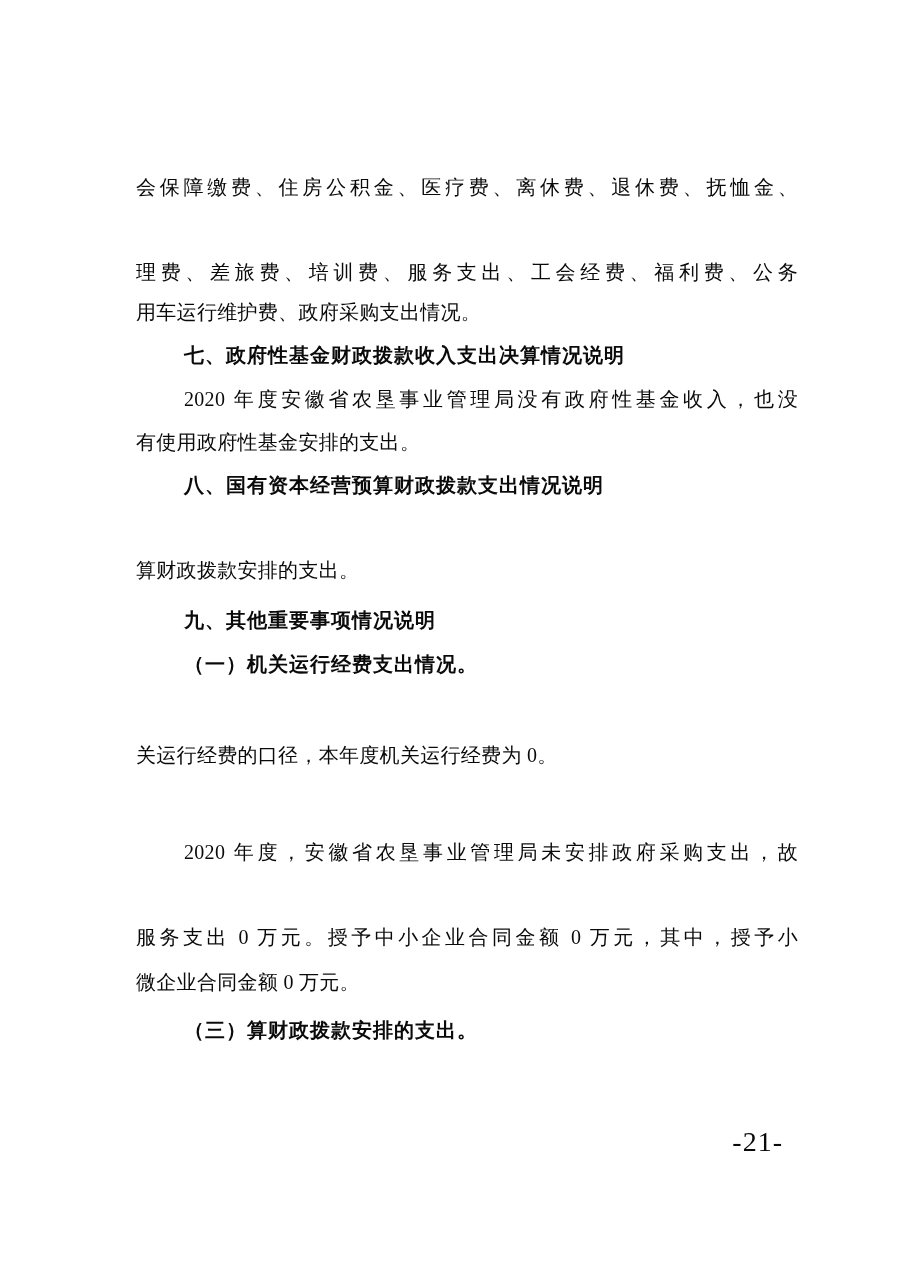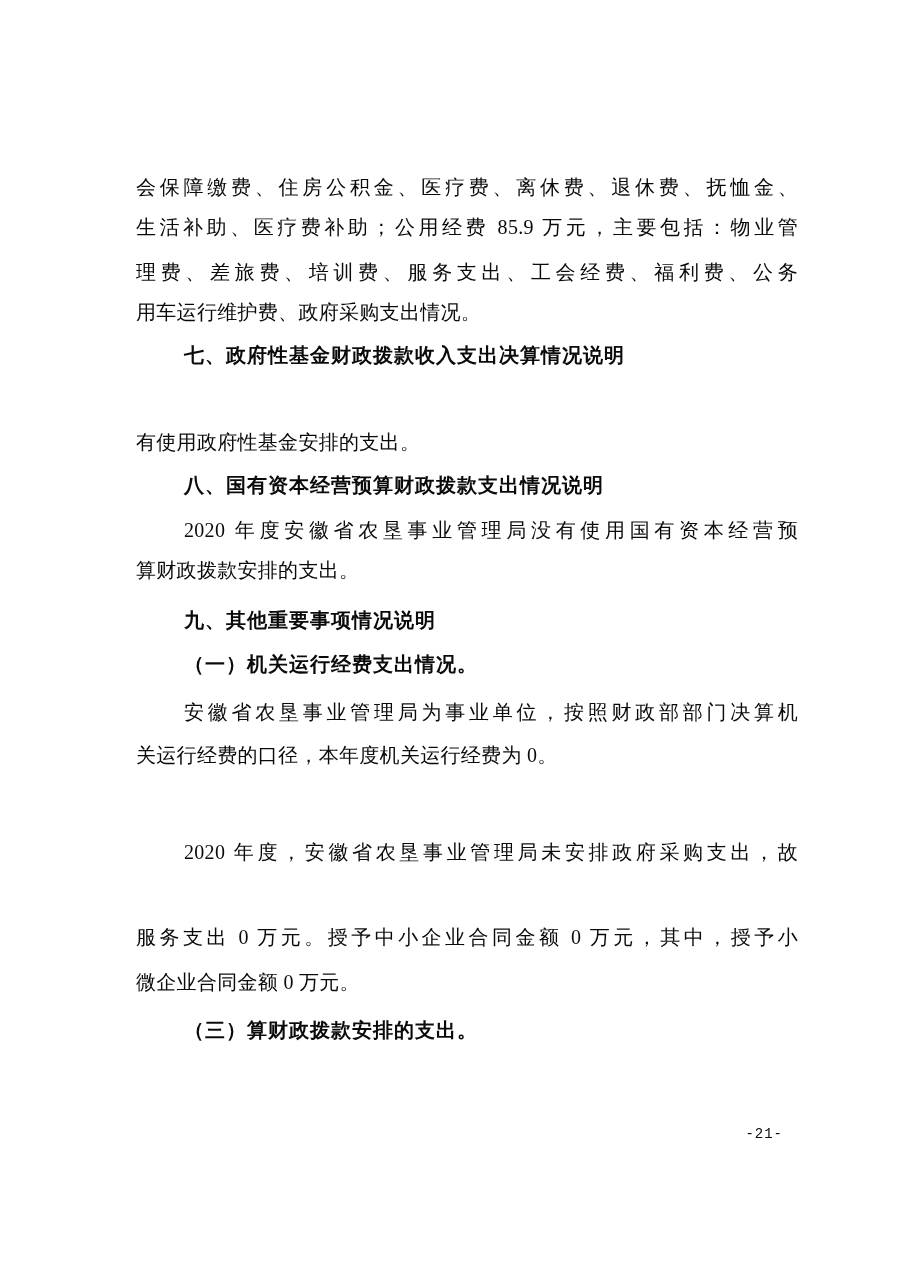--- a/index.html
+++ b/index.html
@@ -31,45 +31,43 @@
   }
   .heading {
     font-family: "Liberation Sans", "DejaVu Sans", sans-serif;
     font-weight: bold;
     letter-spacing: 1px;
   }
   .page-number {
     position: absolute;
     right: 117px;
     top: 1126px;
-    font-size: 14px;
+    font-size: 28px;
     letter-spacing: 1px;
-    font-family: Liberation Mono, monospace;
+    font-family: Liberation Serif, serif;
   }
 </style>
 </head>
 <body>
 
 <div class="page">
 
   <div class="line justify" style="top:172px">会保障缴费、住房公积金、医疗费、离休费、退休费、抚恤金、</div>
-  <div class="line justify" style="top:212px">生活补助、医疗费补助；公用经费 85.9 万元，主要包括：物业管</div>
   <div class="line justify" style="top:257px">理费、差旅费、培训费、服务支出、工会经费、福利费、公务</div>
   <div class="line" style="top:297px">用车运行维护费、政府采购支出情况。</div>
 
   <div class="line heading indent" style="top:340px">七、政府性基金财政拨款收入支出决算情况说明</div>
+  <div class="line justify indent" style="top:384px">2020 年度安徽省农垦事业管理局没有政府性基金收入，也没</div>
   <div class="line" style="top:427px">有使用政府性基金安排的支出。</div>
 
   <div class="line heading indent" style="top:470px">八、国有资本经营预算财政拨款支出情况说明</div>
-  <div class="line justify indent" style="top:515px">2020 年度安徽省农垦事业管理局没有使用国有资本经营预</div>
   <div class="line" style="top:555px">算财政拨款安排的支出。</div>
 
   <div class="line heading indent" style="top:605px">九、其他重要事项情况说明</div>
   <div class="line heading indent" style="top:649px">（一）机关运行经费支出情况。</div>
-  <div class="line justify indent" style="top:697px">安徽省农垦事业管理局为事业单位，按照财政部部门决算机</div>
   <div class="line" style="top:740px">关运行经费的口径，本年度机关运行经费为 0。</div>
 
   <div class="line justify indent" style="top:837px">2020 年度，安徽省农垦事业管理局未安排政府采购支出，故</div>
   <div class="line justify" style="top:922px">服务支出 0 万元。授予中小企业合同金额 0 万元，其中，授予小</div>
   <div class="line" style="top:967px">微企业合同金额 0 万元。</div>
 
   <div class="line heading indent" style="top:1015px">（三）算财政拨款安排的支出。</div>
 
   <div class="page-number">-21-</div>
 

